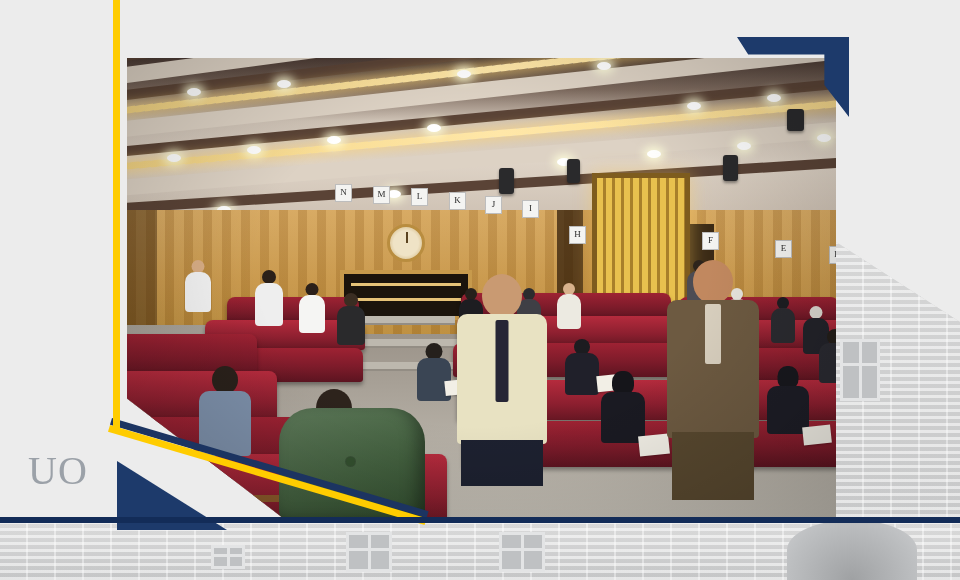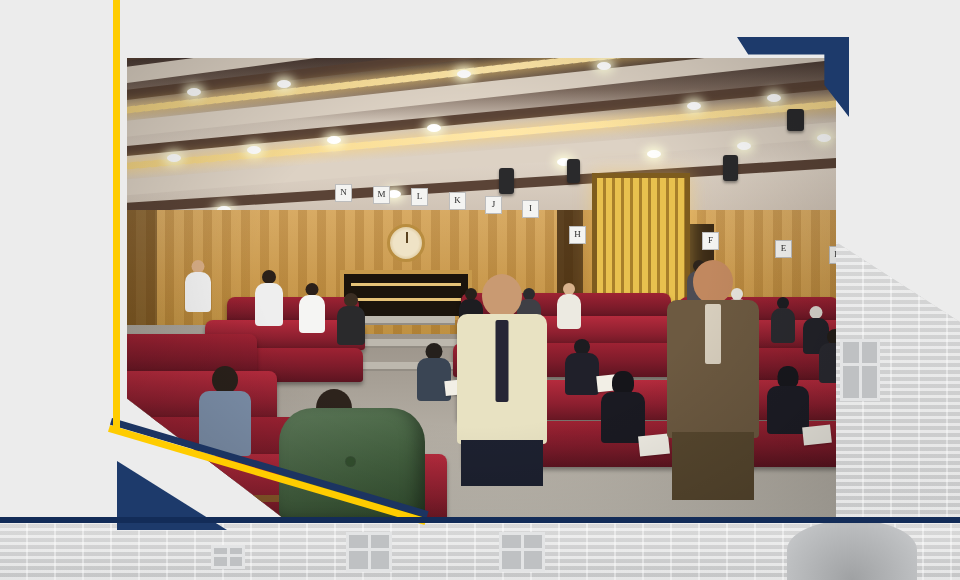--- a/index.html
+++ b/index.html
@@ -422,15 +422,16 @@
   </div>
 
   <div class="navy-tr"></div>
   <div class="accent-navy-d"></div>
   <div class="accent-yellow-d"></div>
   <div class="accent-yellow-v"></div>
   <div class="navy-bl"></div>
   <div class="navy-rule"></div>
 
   <div class="logo">
+    <span>UO</span>
   </div>
 
 </div>
 
 </body></html>

